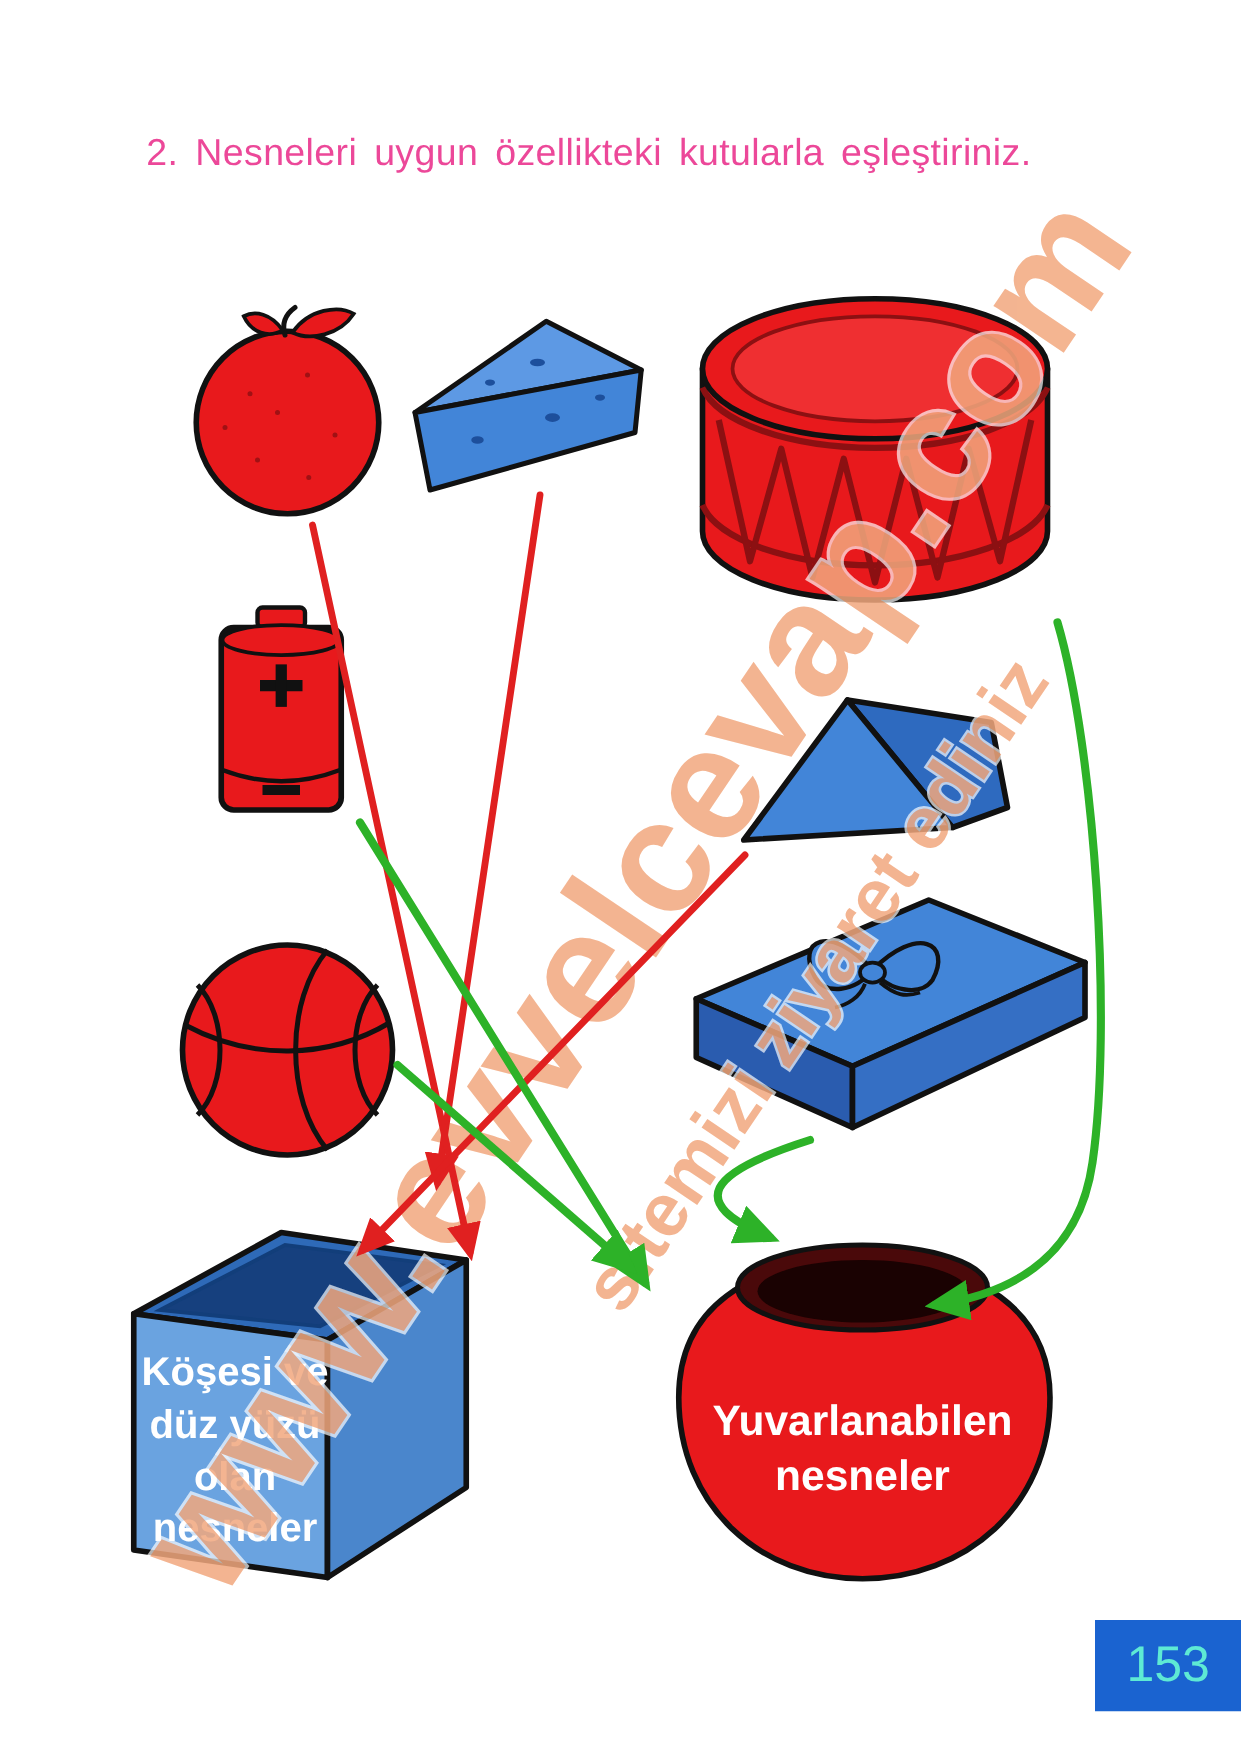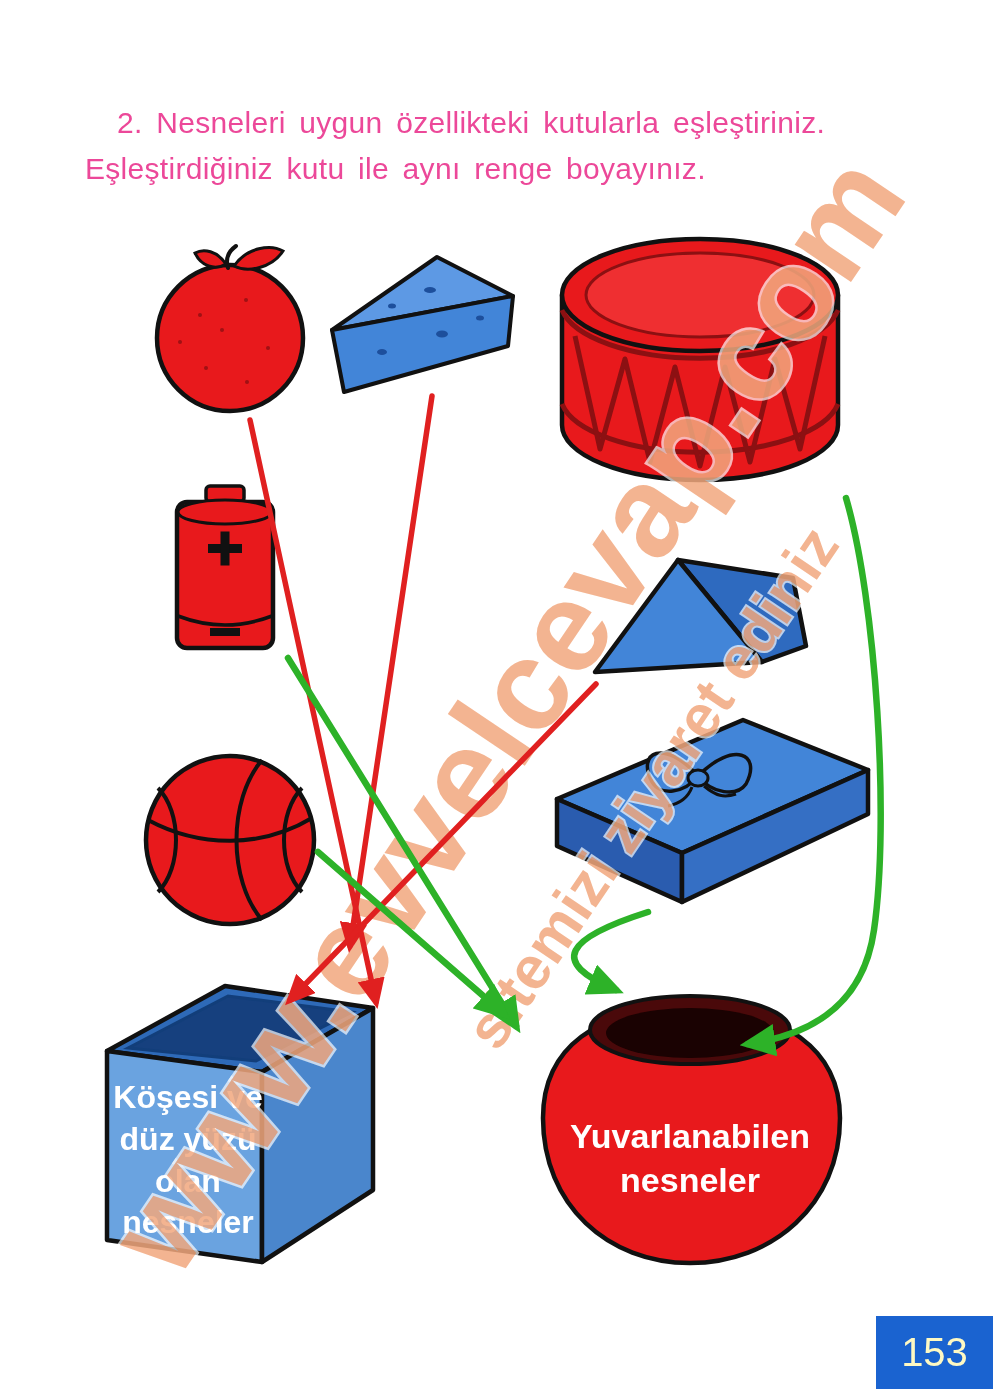--- a/index.html
+++ b/index.html
@@ -9,33 +9,32 @@
   }
   .title{
     position:absolute;left:85px;top:100px;width:845px;
     color:#ec4899;font-size:30px;line-height:1.52;
     letter-spacing:.3px;word-spacing:5px;
   }
   .title .l1{text-indent:32px;}
   .art{position:absolute;left:0;top:0;}
   .pagenum{
     position:absolute;left:876px;top:1296px;width:117px;height:73px;
-    background:#1a63d0;color:#fef9c3;display:flex;align-items:center;
-    justify-content:center;font-size:40px;margin-top:20px;
+    background:#1a63d0;color:#5eead4;display:flex;align-items:center;
+    justify-content:center;font-size:40px;
   }
   svg text{font-family:"Liberation Sans",sans-serif;}
 </style>
 </head>
 <body>
 
 <div class="page">
 
   <div class="title">
     <div class="l1">2. Nesneleri uygun özellikteki kutularla eşleştiriniz.</div>
-    <div class="l2">Eşleştirdiğiniz kutu ile aynı renge boyayınız.</div>
   </div>
 
   <svg class="art" viewBox="0 0 993 1400" width="993" height="1400">
     <defs>
       <marker id="arrR" markerWidth="5.5" markerHeight="5" refX="4.2" refY="2.5" orient="auto">
         <path d="M0,0 L5.5,2.5 L0,5 Z" fill="#e02020"></path>
       </marker>
       <marker id="arrG" markerWidth="5.5" markerHeight="5" refX="4.2" refY="2.5" orient="auto">
         <path d="M0,0 L5.5,2.5 L0,5 Z" fill="#2db228"></path>
       </marker>

